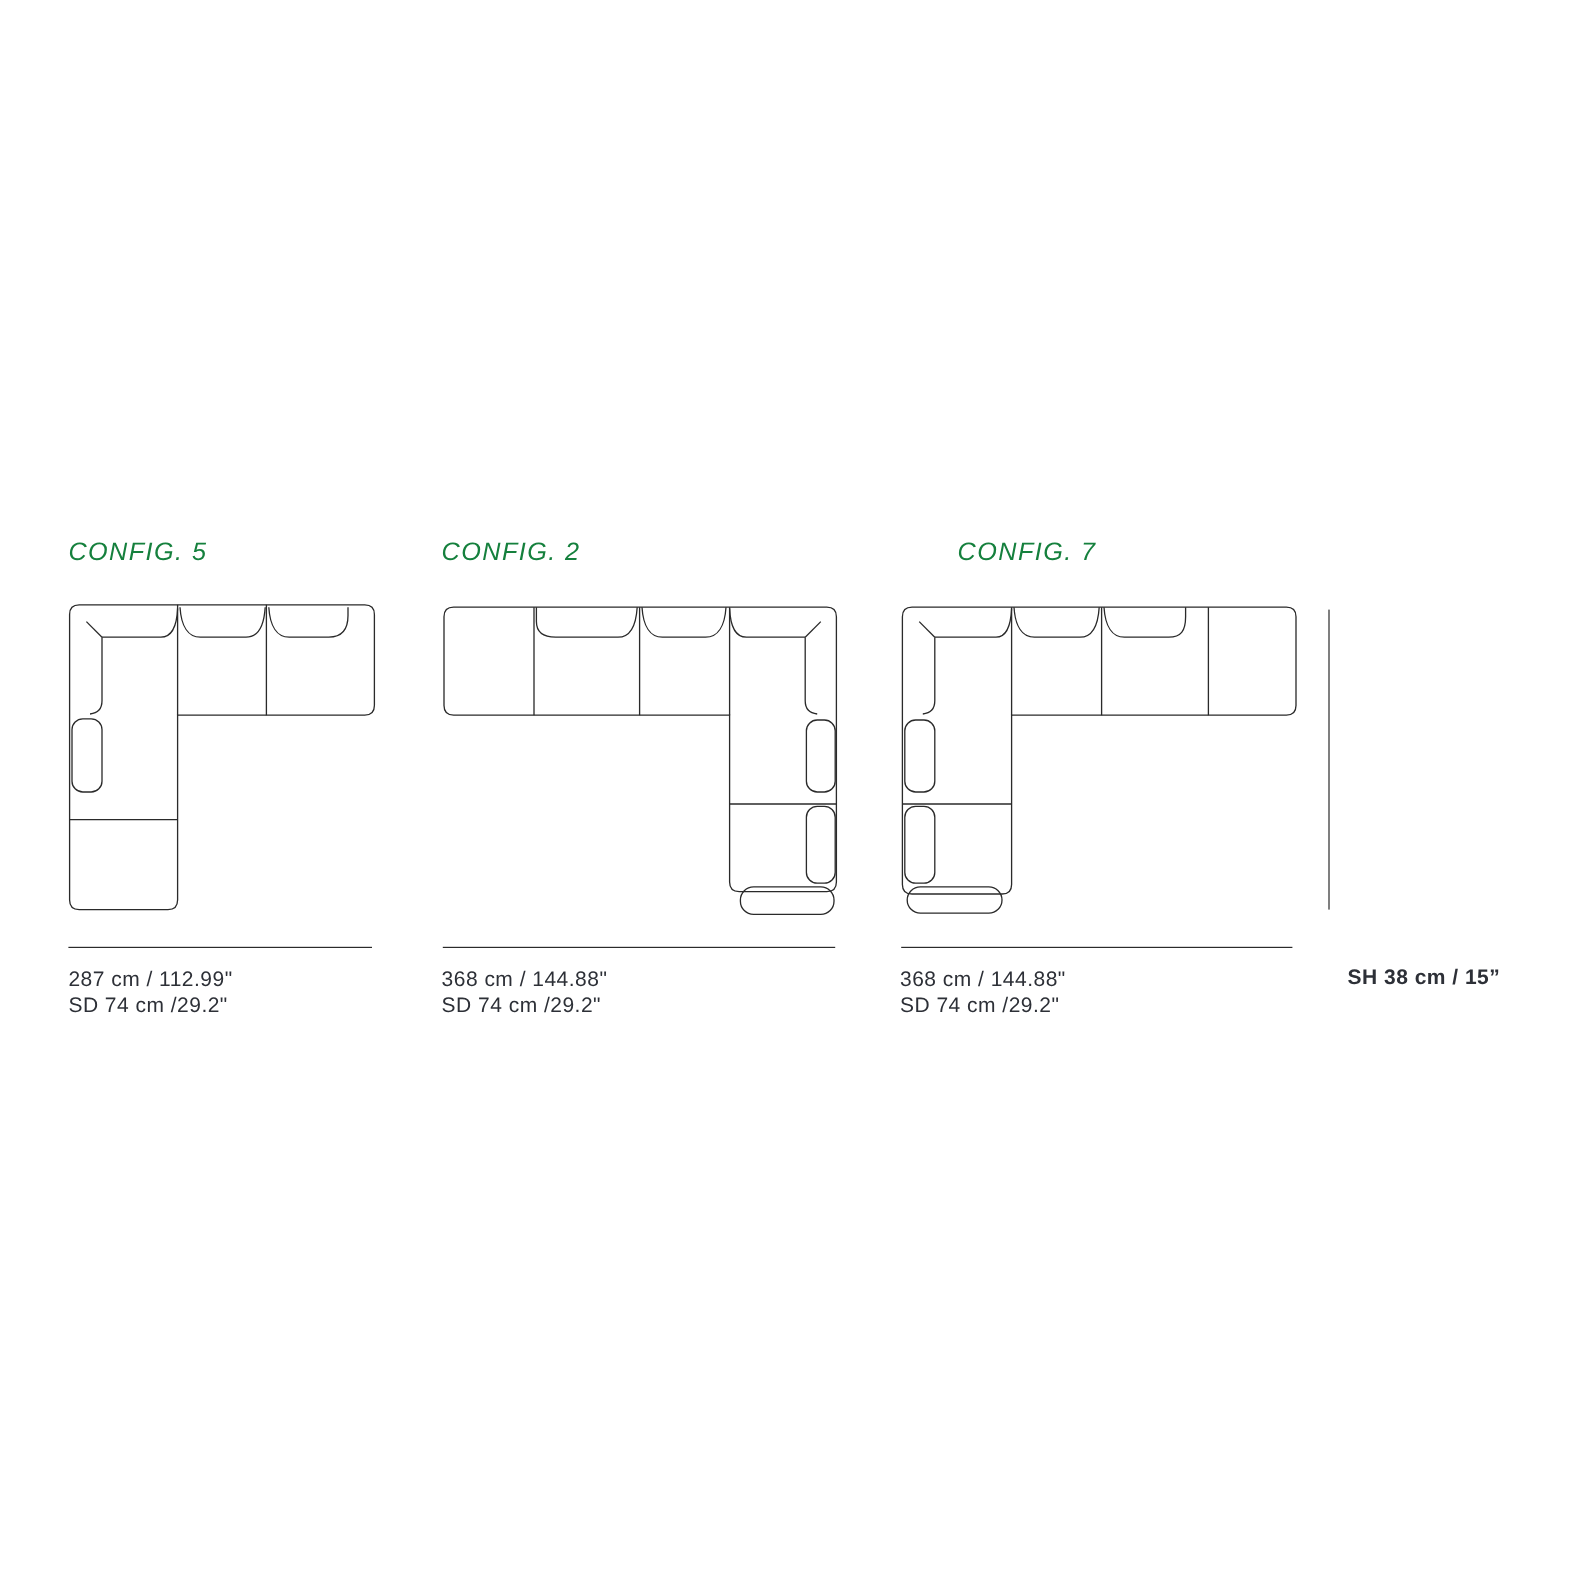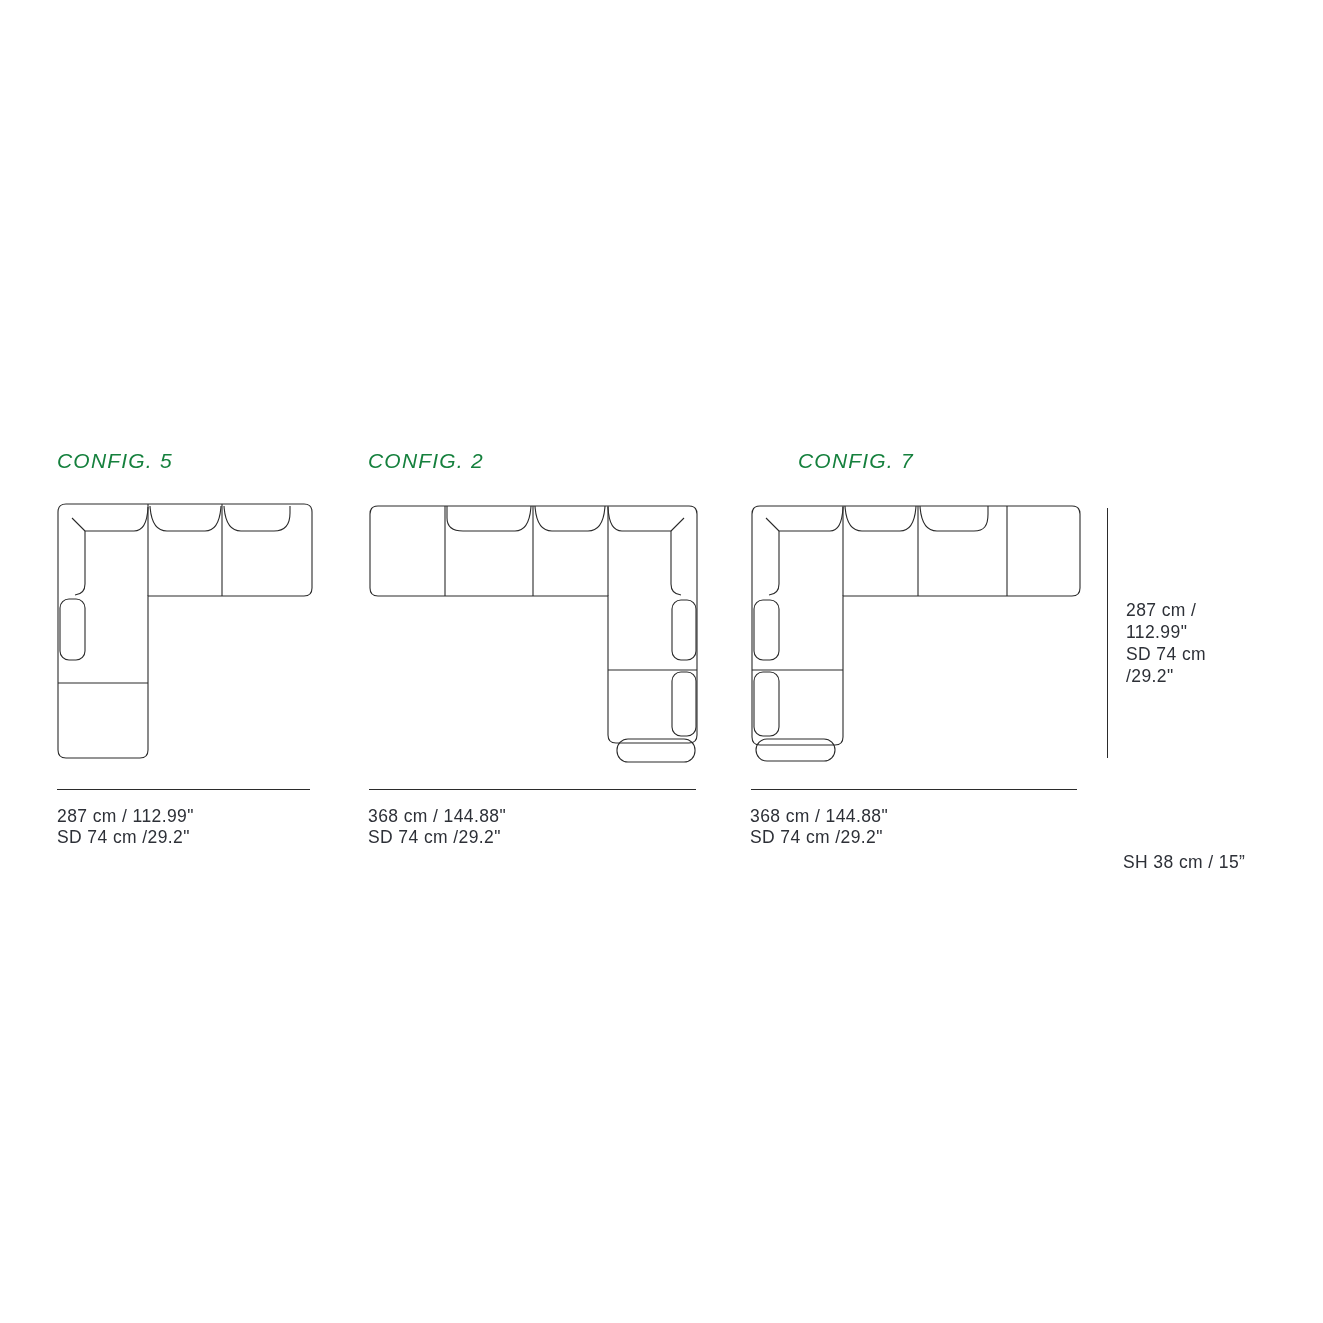--- a/index.html
+++ b/index.html
@@ -145,22 +145,16 @@
     <rect x="10" y="241" width="79" height="22" rx="11"></rect>
   </svg>
 
   <div class="dim-line" style="left:751px; top:789px; width:326px;"></div>
   <div class="dim-text" style="left:750px; top:806px;">
     <div>368 cm / 144.88"</div>
     <div>SD 74 cm /29.2"</div>
   </div>
 
   <div class="vdim-line" style="left:1107px; top:508px; height:250px;"></div>
-  <div class="side-dim-text" style="left:1126px; top:599px;">
-    <div>287 cm /</div>
-    <div>112.99"</div>
-    <div>SD 74 cm</div>
-    <div>/29.2"</div>
-  </div>
 
-  <div class="dim-text" style="left:1123px; top:852px;">SH 38 cm / 15”</div>
+  <div class="dim-text" style="left:1123px; top:804px;font-weight:bold;">SH 38 cm / 15”</div>
 
 </div>
 
 </body></html>

